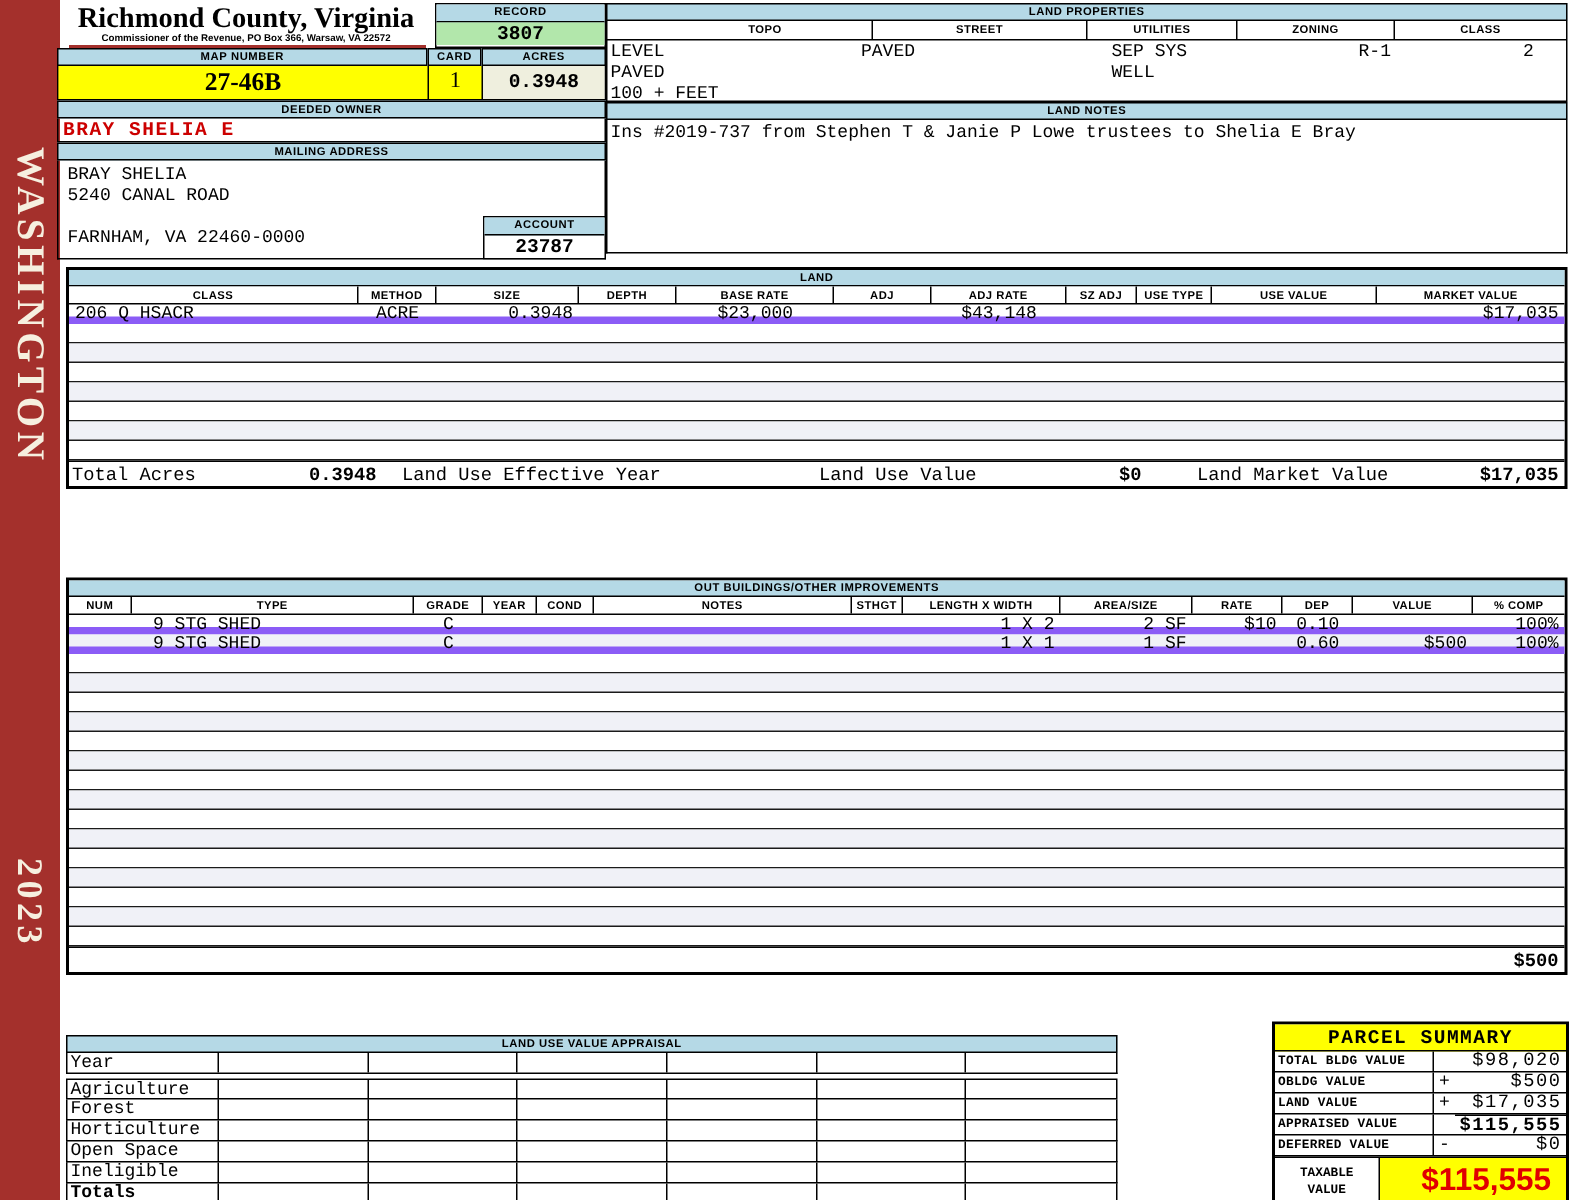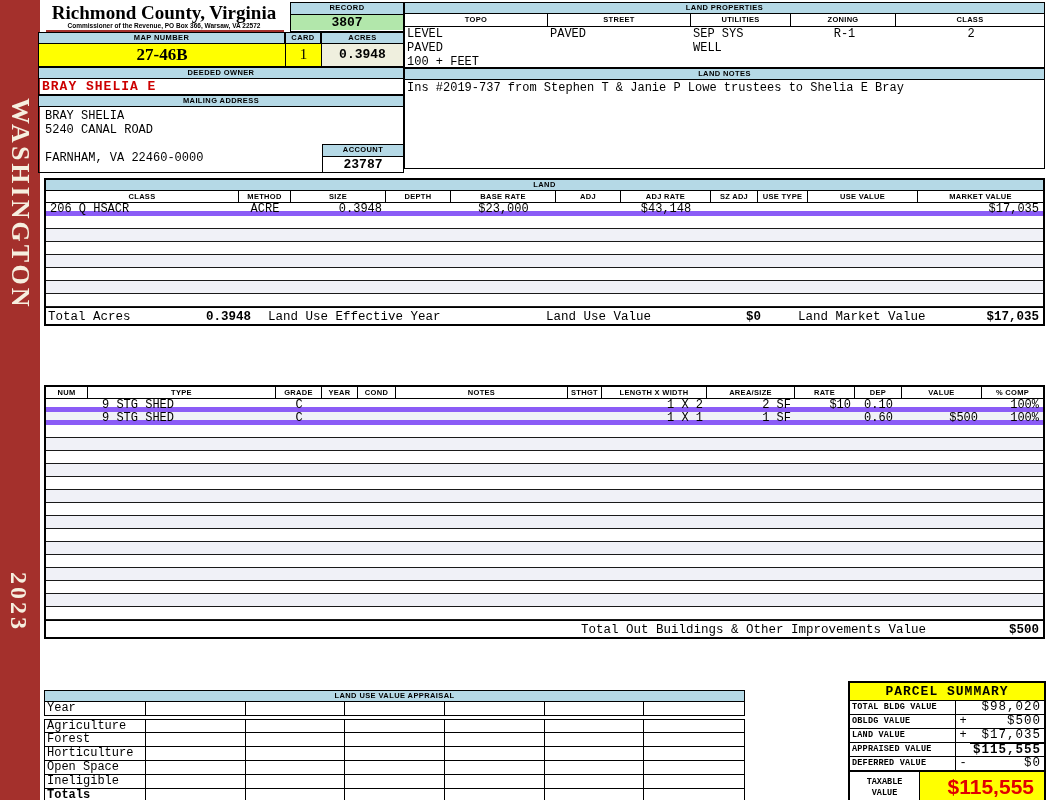--- a/index.html
+++ b/index.html
@@ -45,23 +45,23 @@
   .owner-row{height:16px;border:1px solid #000;border-top:none;color:var(--owner_red);
              font-weight:bold;font-size:13px;line-height:15px;letter-spacing:1px;padding-left:3px;}
   .addr-box{position:relative;height:66px;border:1px solid #000;border-top:none;padding:2px 0 0 6px;}
   .addr-line{font-size:12px;line-height:14px;min-height:14px;}
   .account-box{position:absolute;right:-1px;bottom:-1px;width:82px;border:1px solid #000;background:#fff;margin-left:25px;}
   .account-box .bar{border:none;border-bottom:1px solid #000;height:12px;}
   .account-val{font-weight:bold;font-size:13px;text-align:center;line-height:15px;height:15px;}
   
   .top-right{position:absolute;left:404px;top:2px;width:641px;}
   .lp-cols{display:grid;grid-template-columns:143px 143px 100px 105px 1fr;height:12px;
-           border-left:1px solid #000;border-right:1px solid #000;background:#fff;}
+           border-left:1px solid #000;border-right:1px solid #000;background:#fff;padding-left:34px;}
   .lp-vals{display:grid;grid-template-columns:143px 143px 100px 105px 1fr;height:42px;
-           border:1px solid #000;border-top:1px solid #000;font-size:12px;line-height:14px;}
+           border:1px solid #000;border-top:1px solid #000;font-size:12px;line-height:14px;gap:24px;}
   .lp-vals .col{padding-left:2px;}
   .lp-vals .col.center{text-align:center;}
   .notes-box{height:89px;border:1px solid #000;border-top:none;font-size:12px;line-height:14px;padding:1px 0 0 2px;}
   
   .table{position:absolute;background:#fff;border:2px solid #000;}
   .land-table{left:44px;top:178px;width:1001px;}
   .ob-table{left:44px;top:385px;width:1001px;}
   .grid-hdr{display:grid;height:12px;border-bottom:1px solid #000;background:#fff;}
   .land-grid{grid-template-columns:193px 52px 95px 65px 105px 65px 90px 47px 50px 110px 1fr;}
   .ob-grid{grid-template-columns:42px 188px 46px 36px 38px 172px 34px 105px 88px 60px 47px 80px 1fr;}
@@ -220,20 +220,21 @@
     <span class="abs b" style="left:160px;">0.3948</span>
     <span class="abs" style="left:222px;">Land Use Effective Year</span>
     <span class="abs" style="left:500px;">Land Use Value</span>
     <span class="abs b" style="left:655px;width:60px;text-align:right;">$0</span>
     <span class="abs" style="left:752px;">Land Market Value</span>
     <span class="abs b" style="right:4px;">$17,035</span>
   </div>
 </div>
 
 <div class="table ob-table">
+  <div class="bar" style="border:none;border-bottom:1px solid #000;height:11px;">OUT BUILDINGS/OTHER IMPROVEMENTS</div>
   <div class="grid-hdr ob-grid">
     <div class="hdrcell">NUM</div>
     <div class="hdrcell">TYPE</div>
     <div class="hdrcell">GRADE</div>
     <div class="hdrcell">YEAR</div>
     <div class="hdrcell">COND</div>
     <div class="hdrcell">NOTES</div>
     <div class="hdrcell">STHGT</div>
     <div class="hdrcell">LENGTH X WIDTH</div>
     <div class="hdrcell">AREA/SIZE</div>
@@ -283,21 +284,20 @@
       <div class="empty-row alt"></div>
       <div class="empty-row"></div>
       <div class="empty-row alt"></div>
       <div class="empty-row"></div>
       <div class="empty-row alt"></div>
       <div class="empty-row"></div>
       <div class="empty-row alt"></div>
       <div class="empty-row"></div>
     </div>
   <div class="total-row mono" style="border-top:1px solid #000;">
-    <span class="abs" style="left:535px;">Total Out Buildings &amp; Other Improvements Value</span>
     <span class="abs b" style="right:4px;">$500</span>
   </div>
 </div>
 
 <div class="appr">
   <div class="bar">LAND USE VALUE APPRAISAL</div>
   <div class="appr-row">
     <div class="lbl mono">Year</div>
     <div class="fill-cells" style="display: contents;"><div class="cell"></div><div class="cell"></div><div class="cell"></div><div class="cell"></div><div class="cell"></div><div class="cell"></div></div>
   </div>

